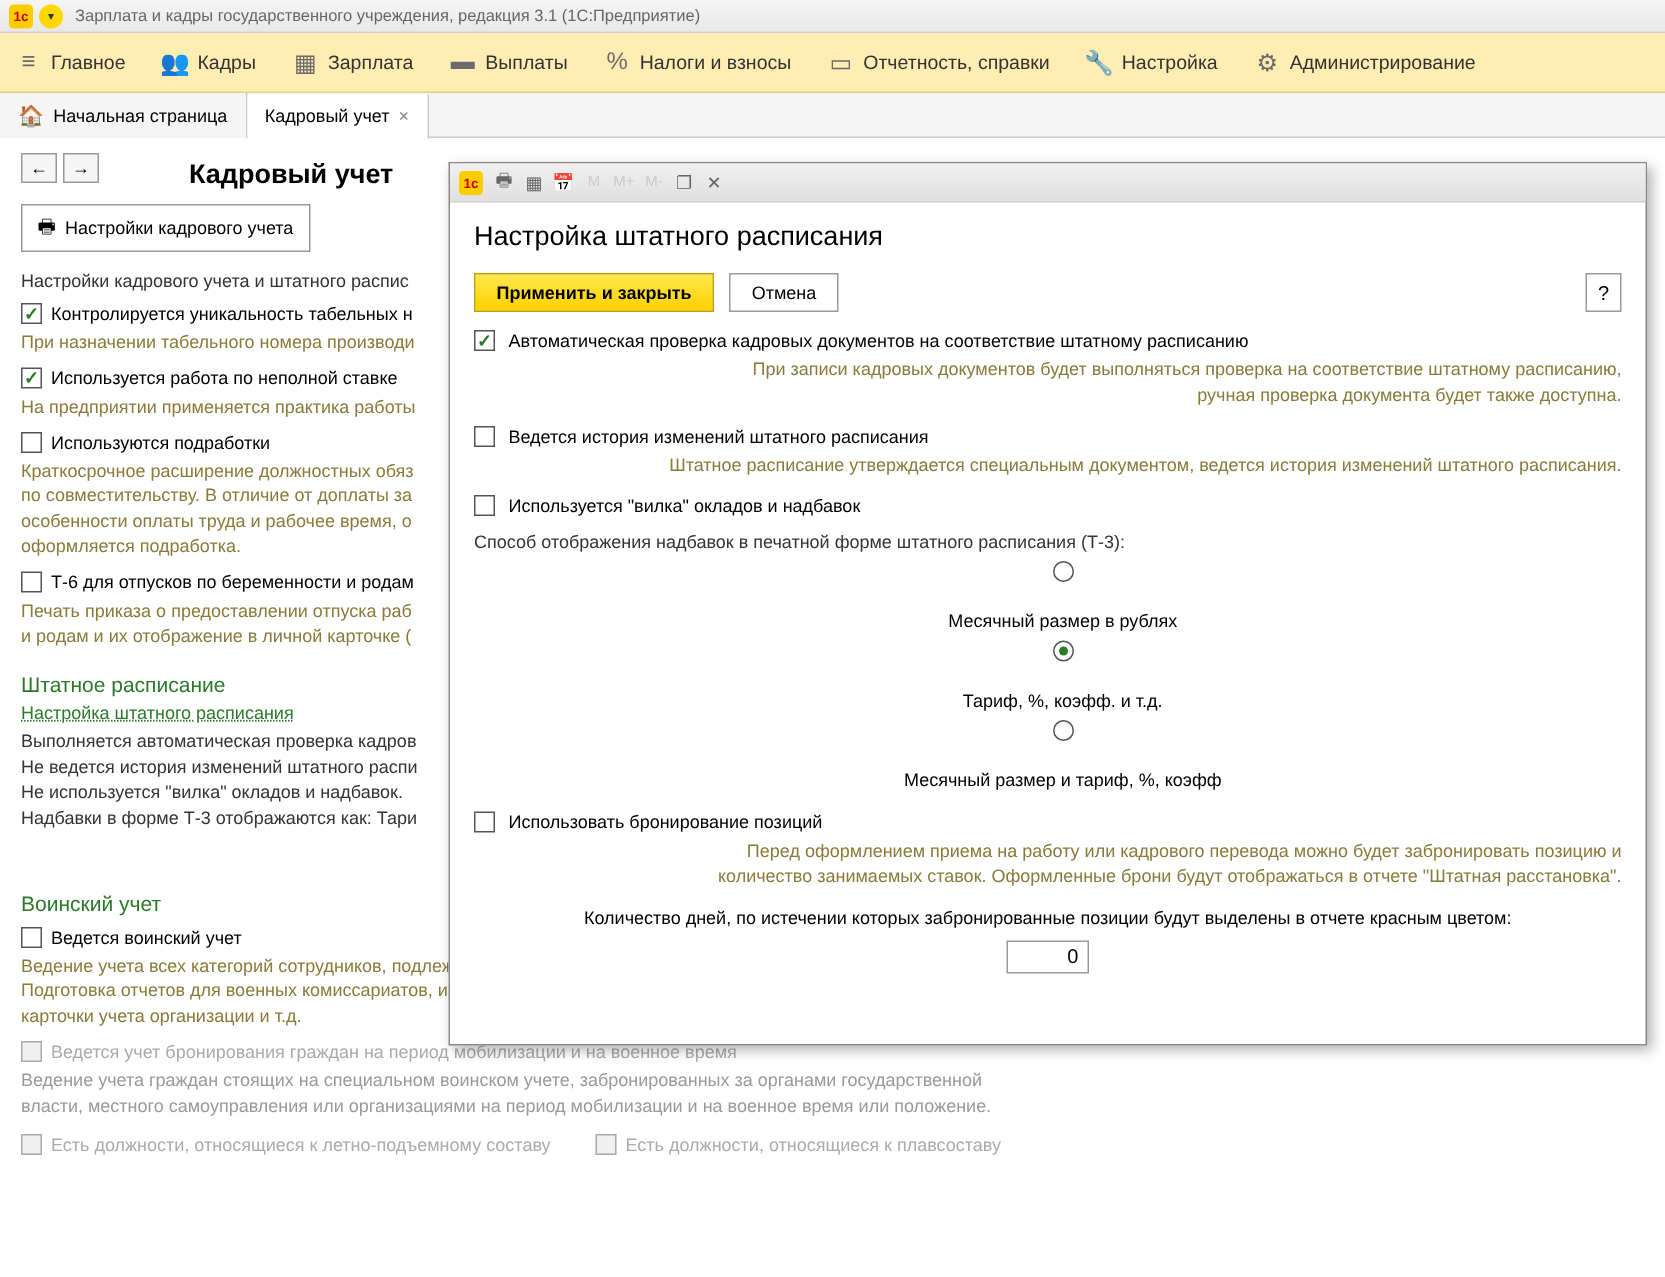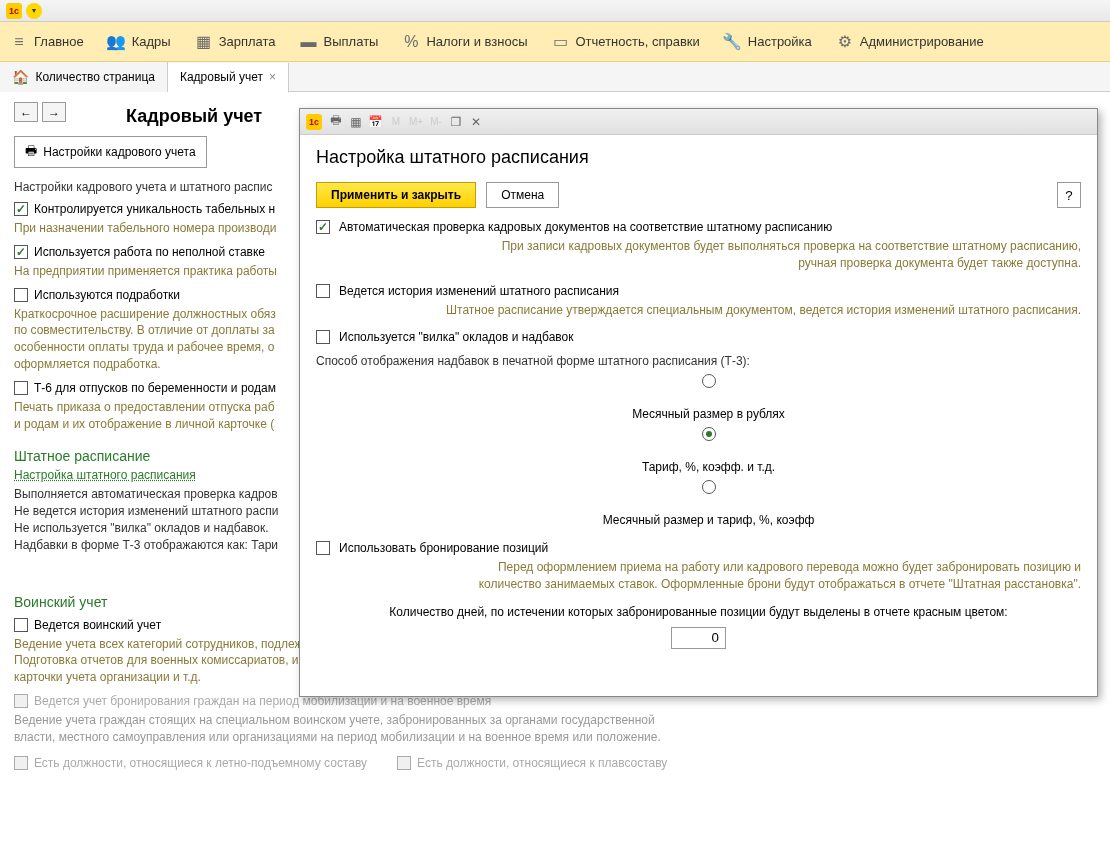--- a/index.html
+++ b/index.html
@@ -72,20 +72,21 @@
 
 .input-row { display: flex; align-items: center; gap: 8px; margin-top: 12px; font-size: 12px; flex-direction: column; }
 .num-input { width: 55px; height: 22px; border: 1px solid #999; text-align: right; padding: 2px 6px; }
 </style>
 </head>
 <body>
 
 <div class="title-bar">
   <div class="logo">1c</div>
   <div class="dropdown-icon">▾</div>
+  <div class="title-text">Зарплата и кадры государственного учреждения, редакция 3.1  (1С:Предприятие)</div>
 </div>
 
 <div class="main-menu">
   <div class="menu-item">
       <span class="menu-icon">≡</span>
       <span>Главное</span>
     </div>
   <div class="menu-item">
       <span class="menu-icon">👥</span>
       <span>Кадры</span>
@@ -112,21 +113,21 @@
     </div>
   <div class="menu-item">
       <span class="menu-icon">⚙</span>
       <span>Администрирование</span>
     </div>
 </div>
 
 <div class="tabs-row">
   <div class="tab">
       <span class="home-icon">🏠</span>
-      <span>Количество страница</span>
+      <span>Начальная страница</span>
     </div>
   <div class="tab active">
       <span>Кадровый учет</span>
       <span class="close">×</span>
     </div>
 </div>
 
 <div class="main-content">
   <div class="nav-row">
     <div class="nav-arrows">

